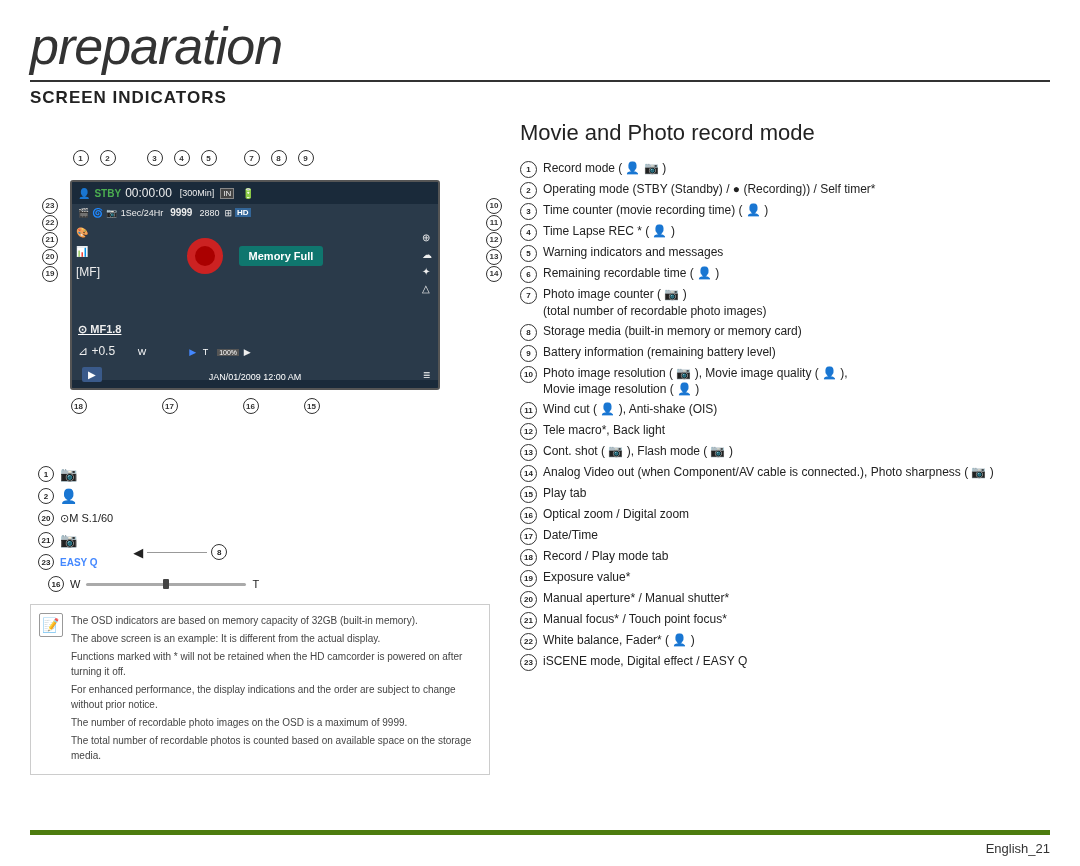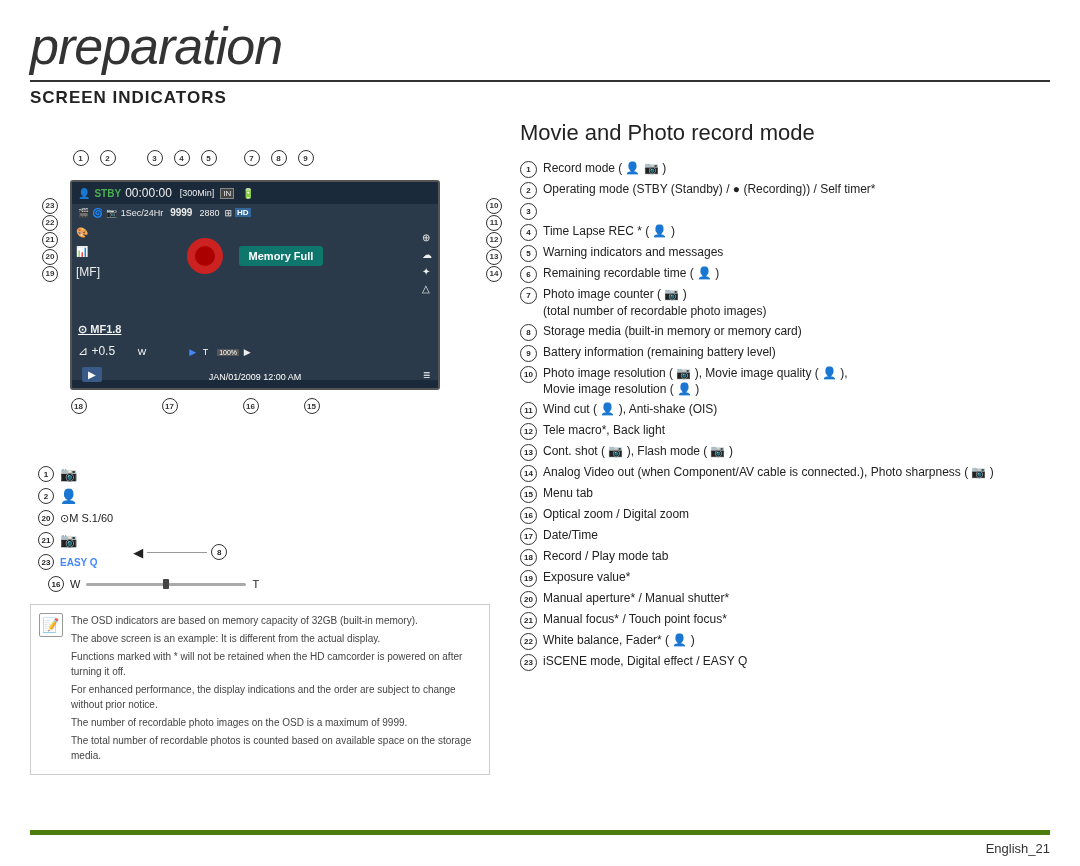--- a/index.html
+++ b/index.html
@@ -606,20 +606,21 @@
           <div class="ind-text">Record mode ( <span>👤</span> <span>📷</span> )</div>
         </div>
 
         <div class="ind-item">
           <div class="ind-num">2</div>
           <div class="ind-text">Operating mode (STBY (Standby) / ● (Recording)) / Self timer*</div>
         </div>
 
         <div class="ind-item">
           <div class="ind-num">3</div>
+          <div class="ind-text">Time counter (movie recording time) ( <span>👤</span> )</div>
         </div>
 
         <div class="ind-item">
           <div class="ind-num">4</div>
           <div class="ind-text">Time Lapse REC * ( <span>👤</span> )</div>
         </div>
 
         <div class="ind-item">
           <div class="ind-num">5</div>
           <div class="ind-text">Warning indicators and messages</div>
@@ -665,21 +666,21 @@
           <div class="ind-text">Cont. shot ( <span>📷</span> ), Flash mode ( <span>📷</span> )</div>
         </div>
 
         <div class="ind-item">
           <div class="ind-num">14</div>
           <div class="ind-text">Analog Video out (when Component/AV cable is connected.), Photo sharpness ( <span>📷</span> )</div>
         </div>
 
         <div class="ind-item">
           <div class="ind-num">15</div>
-          <div class="ind-text">Menu tab</div>
+          <div class="ind-text">Play tab</div>
         </div>
 
         <div class="ind-item">
           <div class="ind-num">16</div>
           <div class="ind-text">Optical zoom / Digital zoom</div>
         </div>
 
         <div class="ind-item">
           <div class="ind-num">17</div>
           <div class="ind-text">Date/Time</div>

